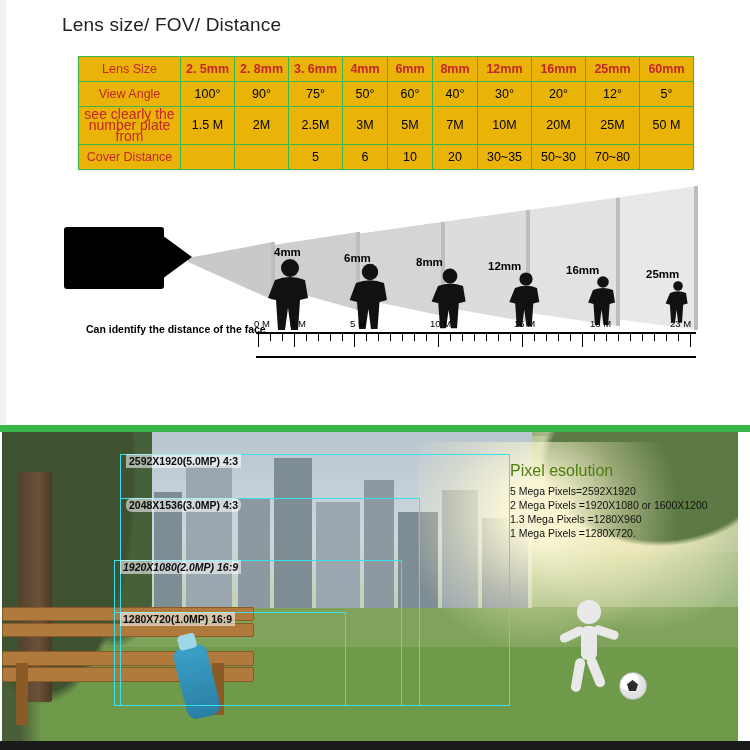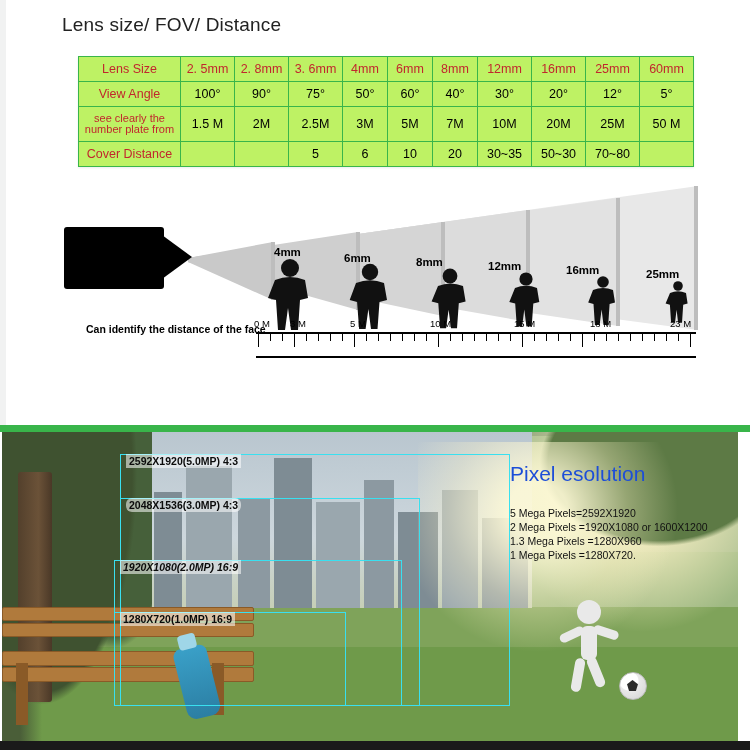--- a/index.html
+++ b/index.html
@@ -18,40 +18,40 @@
   }
   #title{
     position:absolute;left:62px;top:14px;
     font-size:19px;color:#222;letter-spacing:.2px;
   }
 
   
   #lens-table{
     position:absolute;left:78px;top:56px;
     border-collapse:collapse;
-    background:#bef264;
+    background:#eab308;
     box-shadow:0 1px 2px rgba(0,0,0,.08);
   }
   #lens-table td{
     border:1px solid #39b54a;
     text-align:center;
     font-size:12.5px;
     color:#000;
     padding:0;
     height:24px;
     line-height:24px;
   }
   #lens-table tr:nth-child(3) td{height:30px;line-height:13px;}
   #lens-table td.rowhead{
     color:#c1272d;font-size:12.5px;width:95px;
   }
   #lens-table td.rowhead.small{
-    font-size:11px;line-height:11px;padding:2px 3px;
-  }
-  #lens-table td.colhead{color:#c1272d;font-weight:normal;text-align:center;}
+    font-size:14px;line-height:11px;padding:2px 3px;
+  }
+  #lens-table td.colhead{color:#c1272d;font-weight:bold;text-align:center;}
   #lens-table td.c{width:53px;}
   #lens-table td.cn{width:44px;}
 
   
   #diagram{
     position:absolute;left:58px;top:180px;width:640px;height:195px;
     background:#fff;
   }
 
   .camera-body{
@@ -177,21 +177,21 @@
   .reslabel{
     position:absolute;color:#0b0b0b;font-size:10.5px;font-weight:bold;
     background:rgba(255,255,255,.55);padding:1px 3px;white-space:nowrap;
   }
 
   
   #pixel-block{
     position:absolute;left:508px;top:30px;width:230px;
   }
   #pixel-title{
-    font-size:21px;color:#1d4ed8;margin:0 0 20px 0;
+    font-size:16px;color:#4d7c0f;margin:0 0 4px 0;
   }
   #pixel-block ul{list-style:none;margin:0;padding:0;}
   #pixel-block li{
     font-size:10.5px;color:#111;line-height:14px;white-space:nowrap;
   }
 </style>
 </head>
 <body>
 
 <div id="top-panel">

